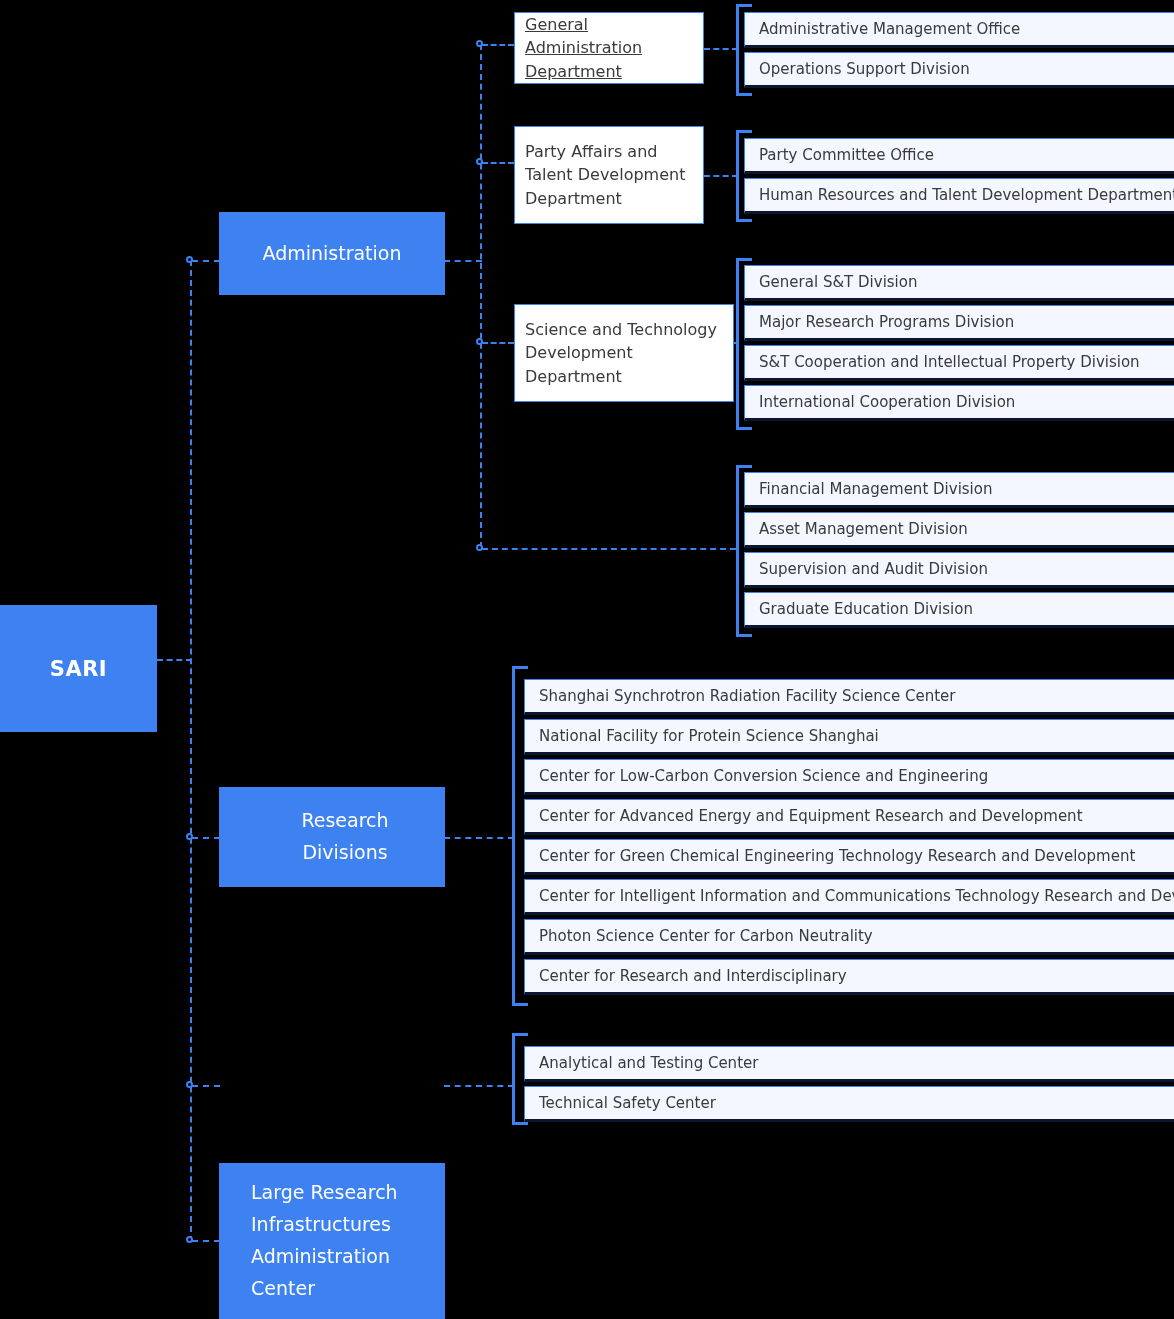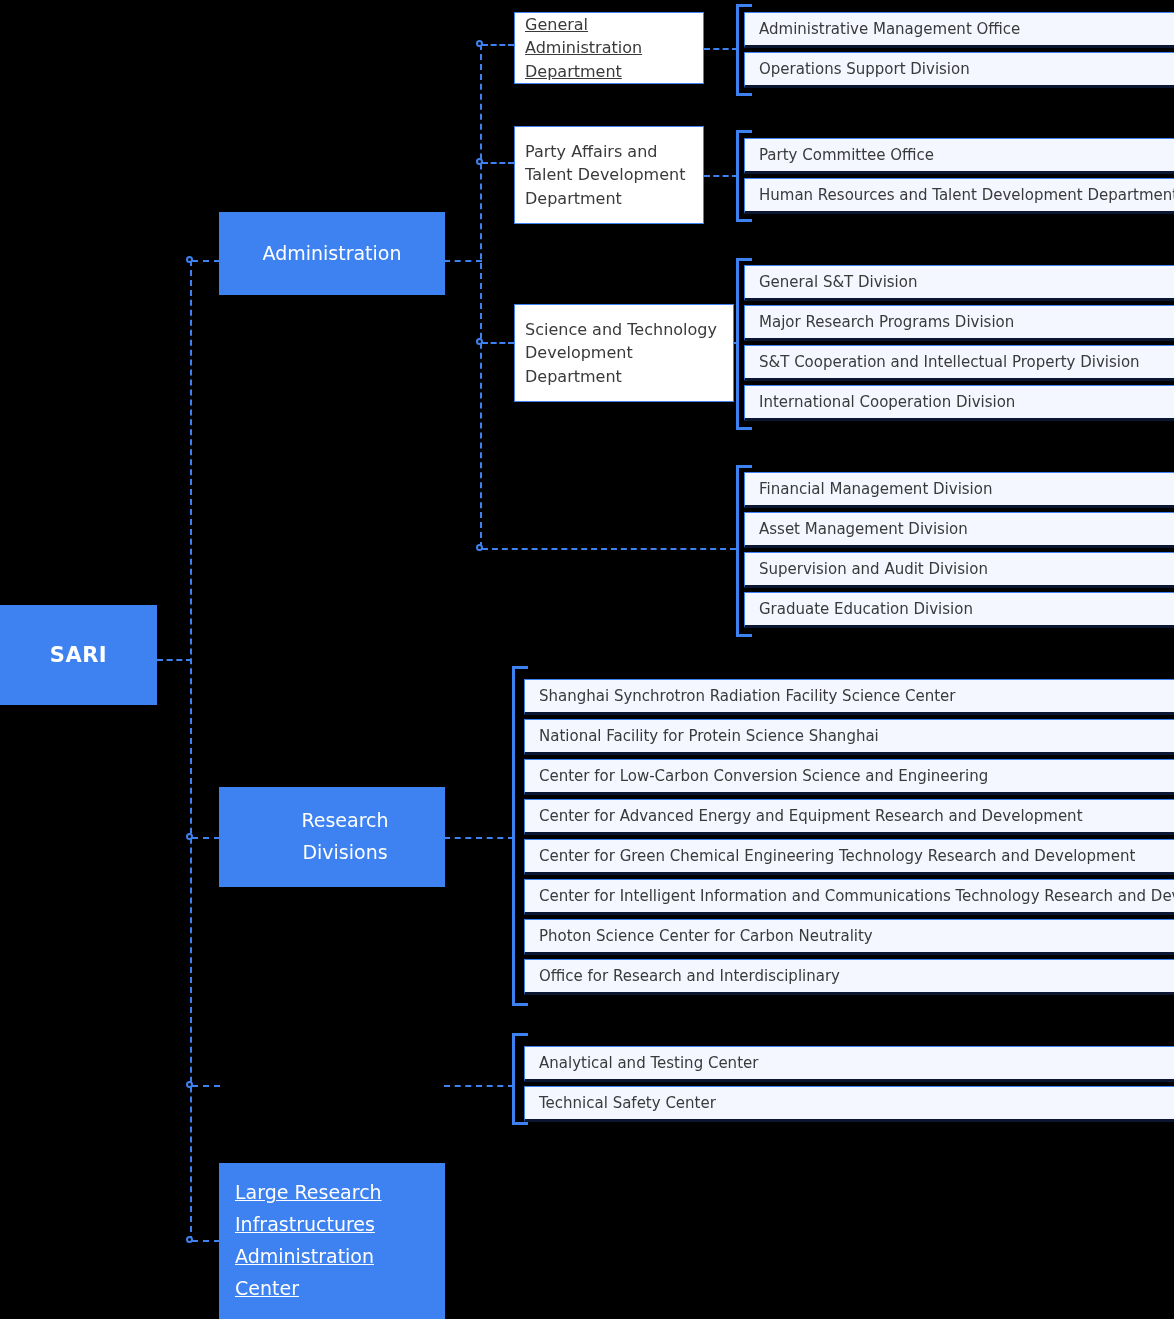--- a/index.html
+++ b/index.html
@@ -39,22 +39,21 @@
     align-items: center;
     justify-content: center;
     padding: 0 14px;
     box-sizing: border-box;
     text-align: center;
     line-height: 1.68;
   }
   .node-cat.align-left {
     justify-content: flex-start;
     text-align: left;
-    padding-left: 16px;
-    text-decoration: underline;
+    padding-left: 32px;
   }
 
   
   .node-dept {
     position: absolute;
     background: #ffffff;
     border: 1px solid #3d82f0;
     color: #3a3a3a;
     font-size: 16px;
     display: flex;
@@ -152,21 +151,21 @@
   <div class="hline" style="left:444px; top:837px; width:70px;"></div>
   <div class="hline" style="left:444px; top:1085px; width:70px;"></div>
 
   <div class="bracket" style="left:736px; top:4px; height:92px;"></div>
   <div class="bracket" style="left:736px; top:130px; height:92px;"></div>
   <div class="bracket" style="left:736px; top:258px; height:172px;"></div>
   <div class="bracket" style="left:736px; top:465px; height:172px;"></div>
   <div class="bracket" style="left:512px; top:666px; height:340px;"></div>
   <div class="bracket" style="left:512px; top:1033px; height:92px;"></div>
 
-  <div class="node-root" style="left:0px; top:605px; width:157px; height:100px;">
+  <div class="node-root" style="left:0px; top:605px; width:157px; height:127px;">
     <span>SARI</span>
   </div>
 
   <div class="node-cat" style="left:219px; top:212px; width:226px; height:83px;">
     <span>Administration</span>
   </div>
 
   <div class="node-cat" style="left:219px; top:787px; width:226px; height:100px;padding-left:40px;">
     <span>Research Divisions</span>
   </div>
@@ -243,21 +242,21 @@
   <div class="node-leaf" style="left:524px; top:839px; width:660px; height:36px;">
     <span>Center for Green Chemical Engineering Technology Research and Development</span>
   </div>
   <div class="node-leaf" style="left:524px; top:879px; width:660px; height:36px;">
     <span>Center for Intelligent Information and Communications Technology Research and Development</span>
   </div>
   <div class="node-leaf" style="left:524px; top:919px; width:660px; height:36px;">
     <span>Photon Science Center for Carbon Neutrality</span>
   </div>
   <div class="node-leaf" style="left:524px; top:959px; width:660px; height:36px;">
-    <span>Office for Research and Interdisciplinary</span>
+    <span>Center for Research and Interdisciplinary</span>
   </div>
 
   <div class="node-leaf" style="left:524px; top:1046px; width:660px; height:36px;">
     <span>Analytical and Testing Center</span>
   </div>
   <div class="node-leaf" style="left:524px; top:1086px; width:660px; height:36px;">
     <span>Technical Safety Center</span>
   </div>
 
 </div>

